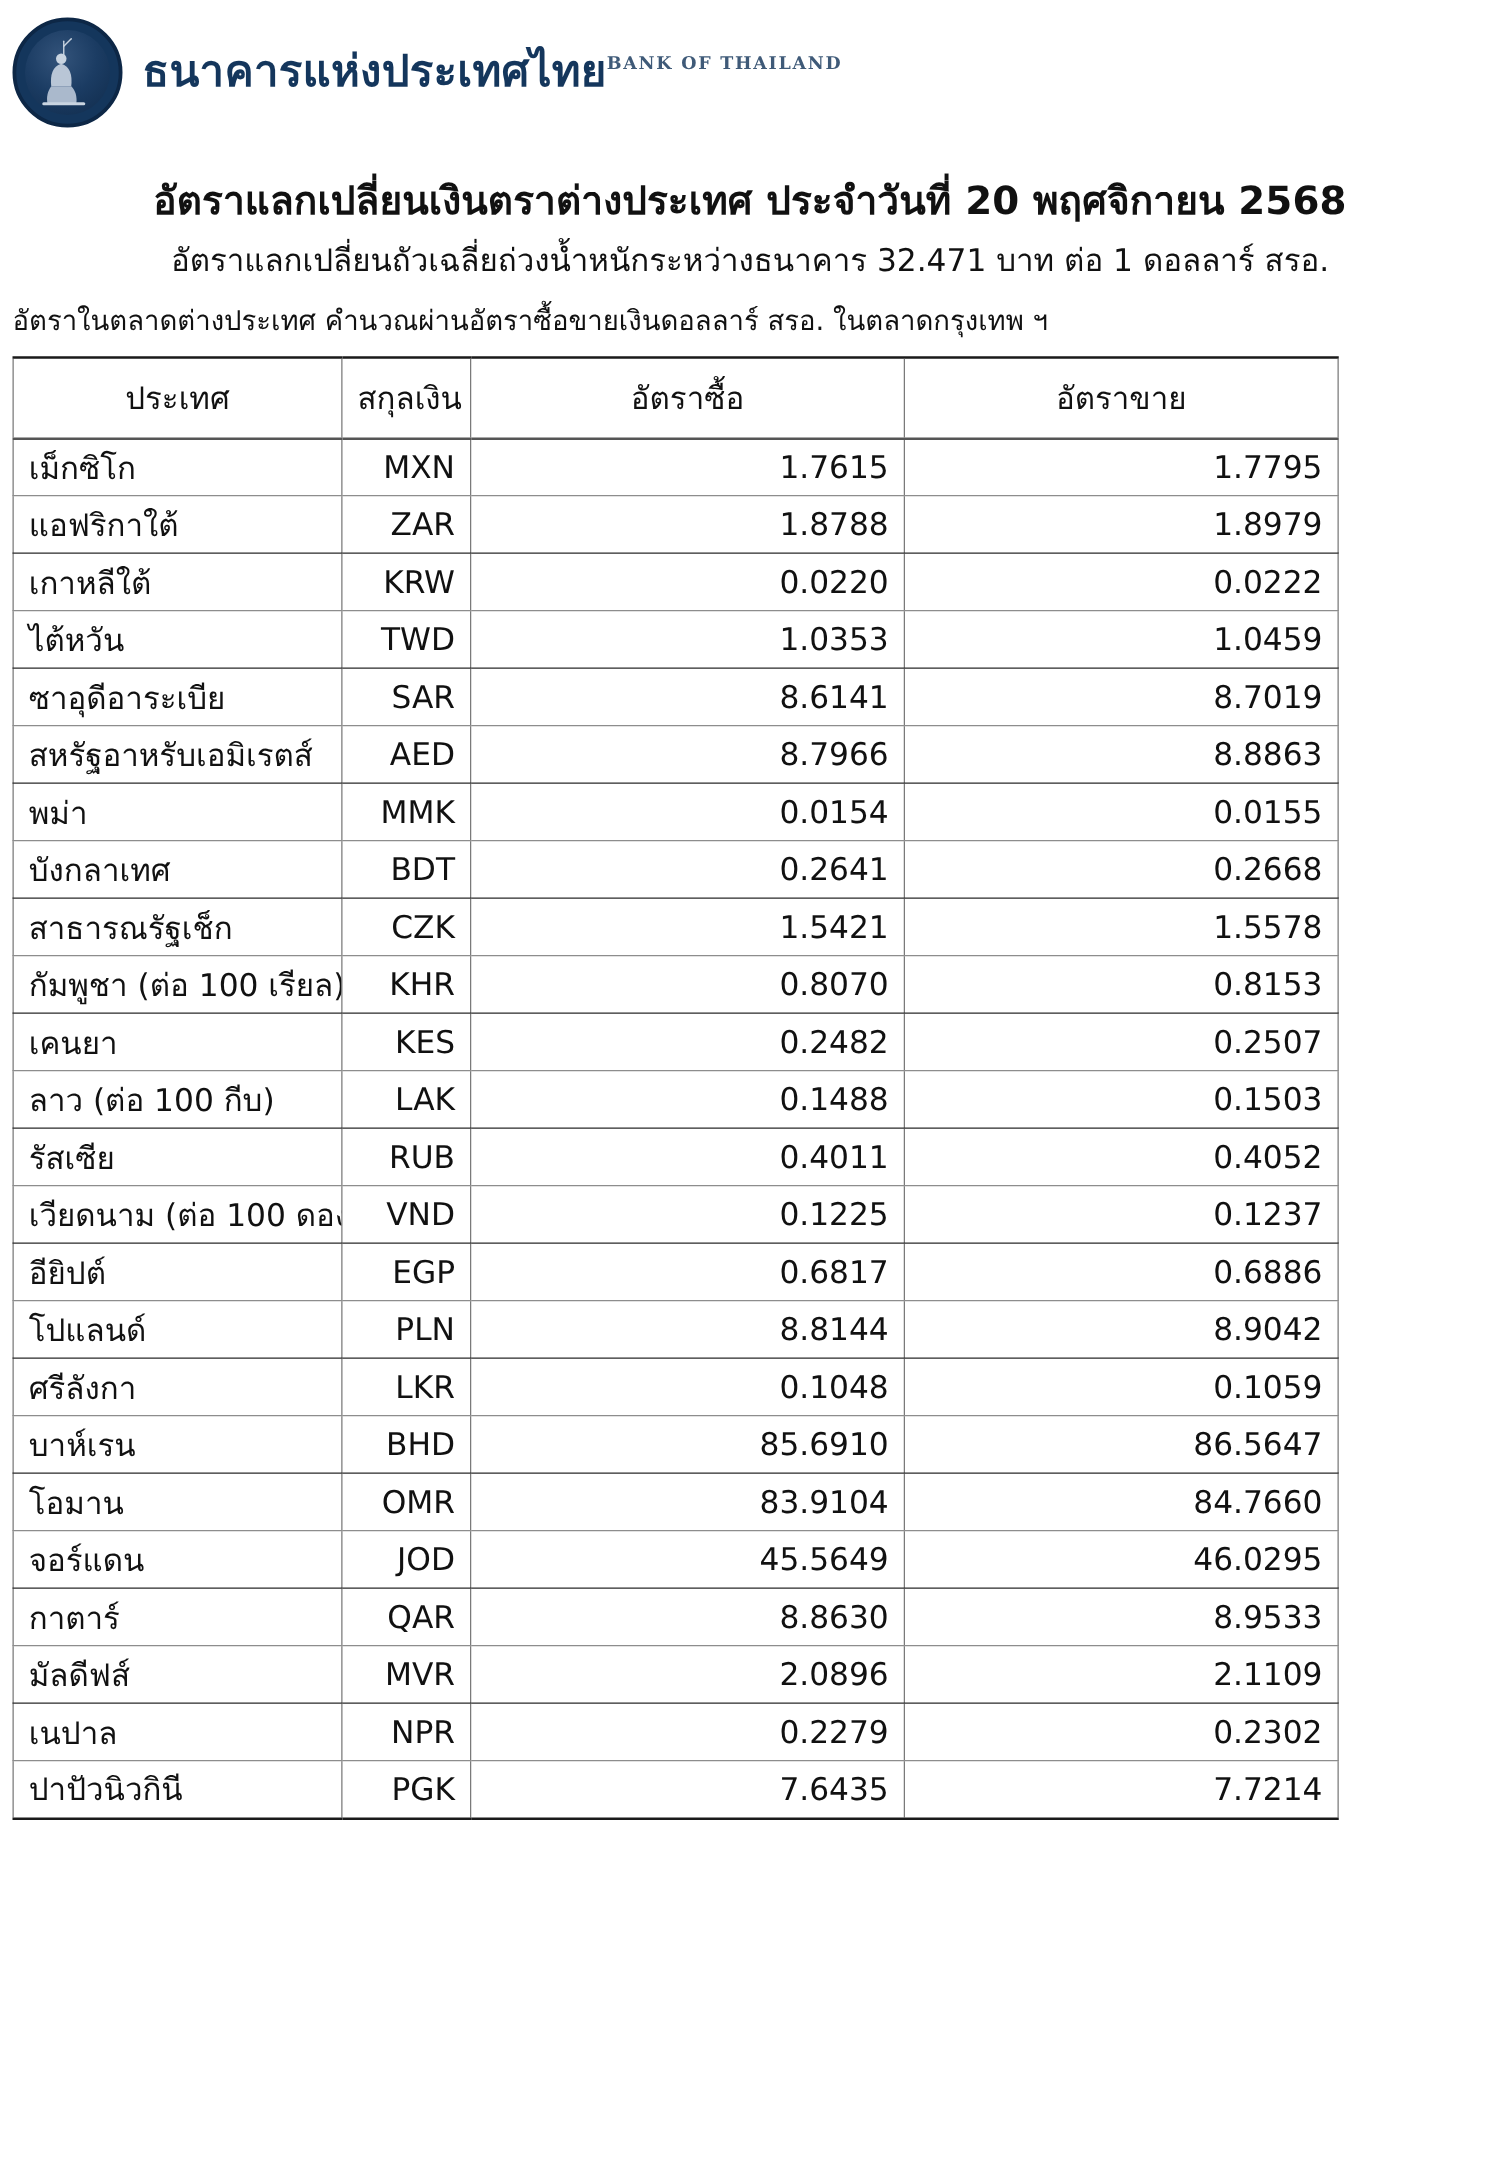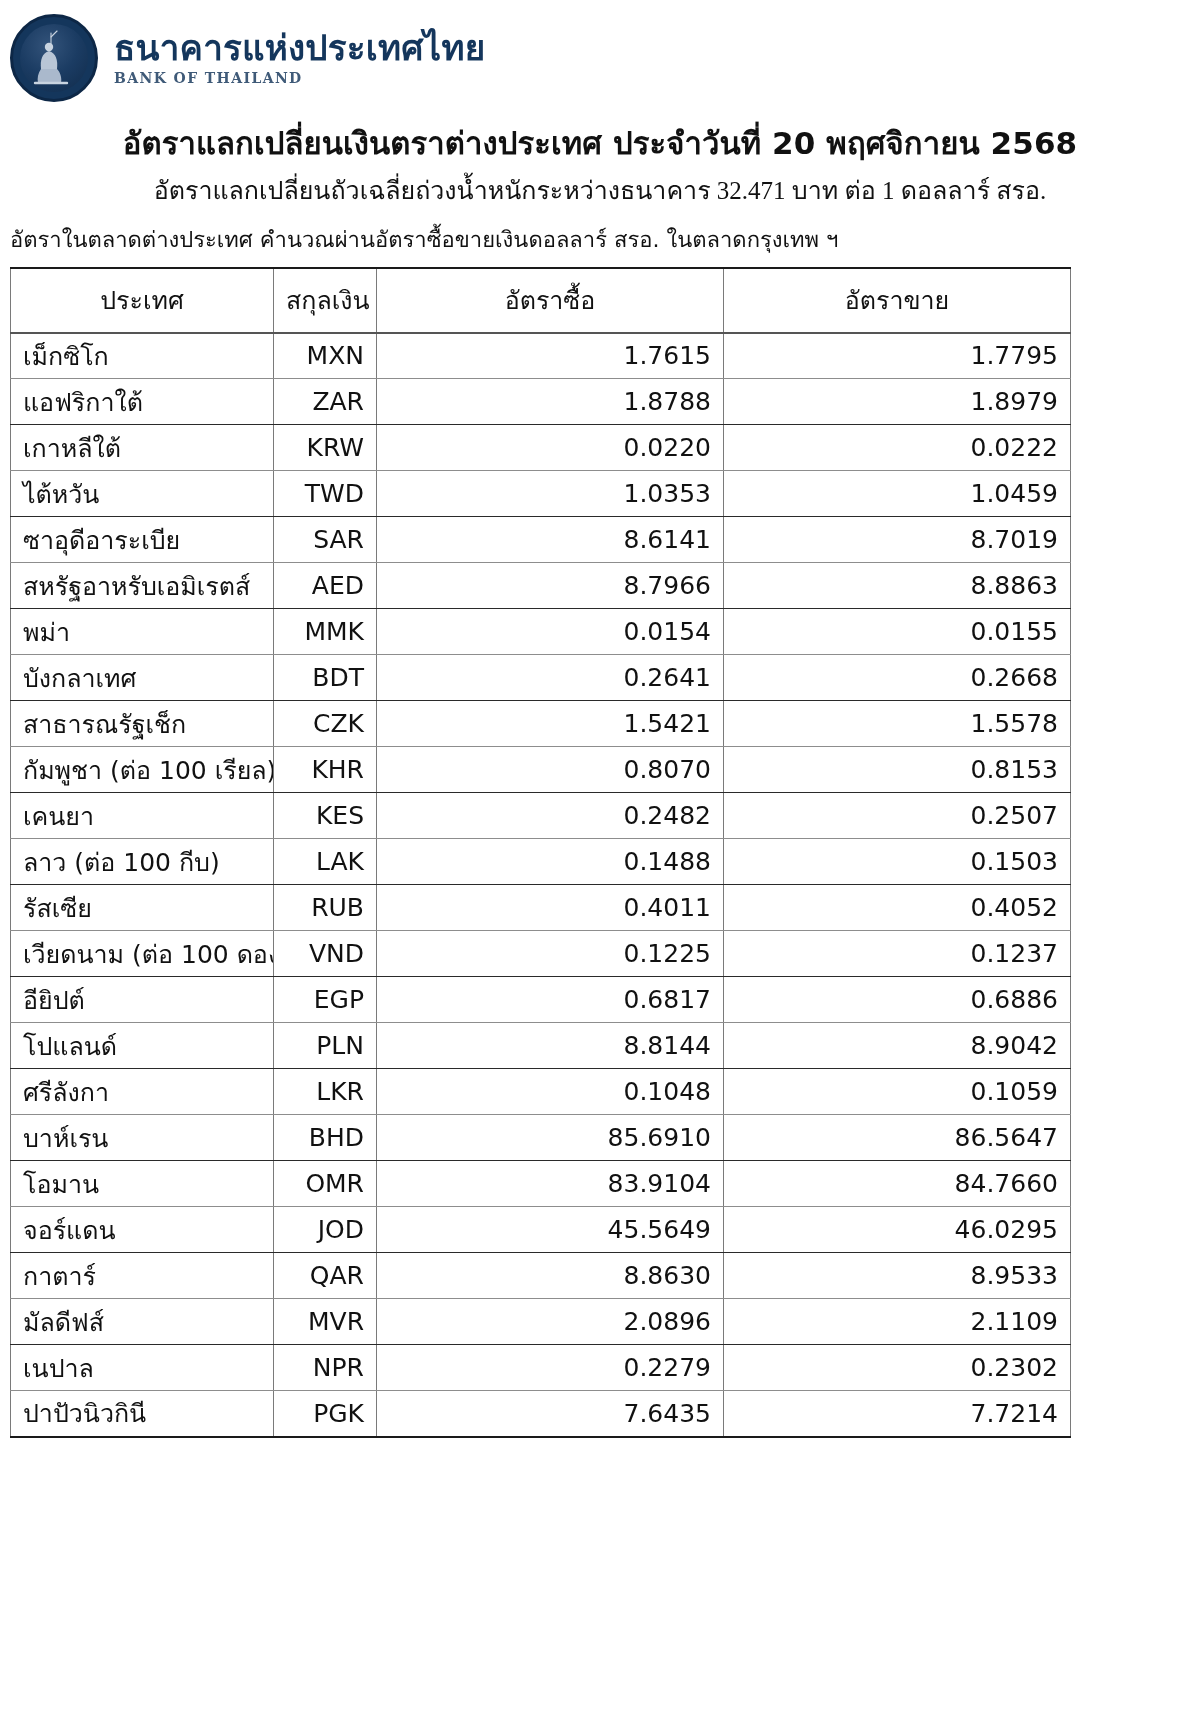--- a/index.html
+++ b/index.html
@@ -43,21 +43,21 @@
   .logo-seal .seal-figure {
     position: absolute;
     left: 50%;
     top: 50%;
     transform: translate(-50%, -50%);
     width: 54px;
     height: 62px;
   }
   .brand-text {
     display: flex;
-    flex-direction: column;
+    flex-direction: row;
     justify-content: flex-end;
     line-height: 1.05;
   }
   .brand-th {
     font-size: 35px;
     font-weight: 700;
     color: #14365c;
     letter-spacing: 0.2px;
   }
   .brand-en {
@@ -65,36 +65,35 @@
     font-size: 14px;
     font-weight: 700;
     color: #3f5a78;
     letter-spacing: 1.4px;
     margin-top: 4px;
   }
 
   
   .title-block {
     text-align: center;
-    margin-top: 16px;
+    margin-top: 34px;
   }
   .title-main {
     font-size: 31px;
     font-weight: 700;
     color: #111;
     letter-spacing: 0.1px;
     line-height: 1.25;
   }
   .title-sub {
     font-size: 25px;
     font-weight: 400;
     color: #111;
     margin-top: 12px;
     line-height: 1.25;
-    font-family: Liberation Serif, serif;
   }
   .title-note {
     font-size: 22px;
     font-weight: 400;
     color: #111;
     margin: 20px 0 12px 0;
     text-align: left;
     line-height: 1.3;
   }
 

